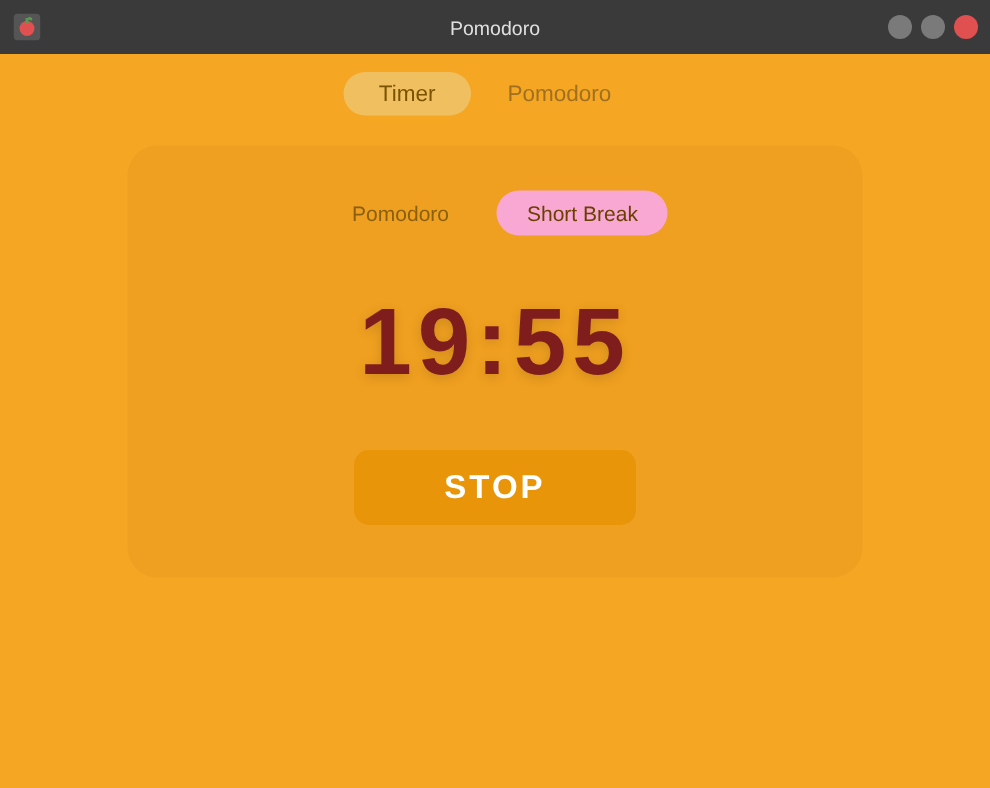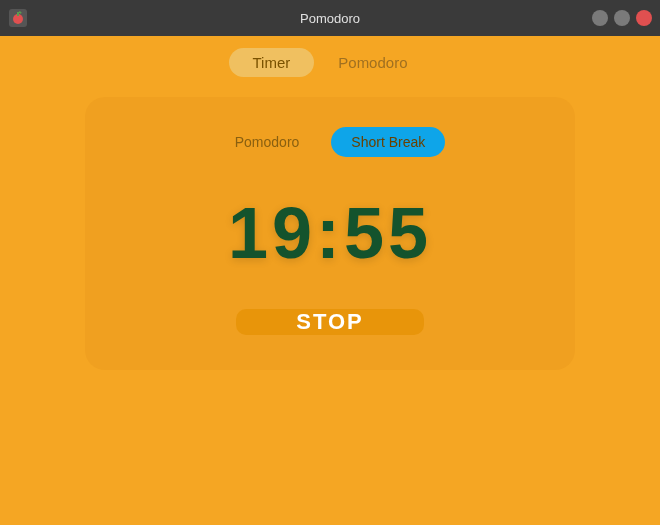--- a/index.html
+++ b/index.html
@@ -145,47 +145,47 @@
     .mode-btn {
       padding: 7px 20px;
       border-radius: 20px;
       border: none;
       cursor: pointer;
       font-size: 14px;
       font-weight: 500;
     }
 
     .mode-btn-active {
-      background: #0ea5e9;
+      background: #f9a8d4;
       color: #6a4000;
     }
 
     .mode-btn-inactive {
       background: transparent;
       color: #8a6010;
     }
 
     
     .timer-display {
-      font-size: 72px;
+      font-size: 63px;
       font-weight: bold;
-      color: #14532d;
+      color: #7f1d1d;
       letter-spacing: 4px;
       margin-bottom: 40px;
       text-shadow: 0 2px 8px rgba(0,0,0,0.15);
       line-height: 1;
     }
 
     
     .stop-btn {
       background: #e8950a;
       color: #ffffff;
       border: none;
       border-radius: 10px;
-      padding: 0 60px;
+      padding: 12px 60px;
       font-size: 22px;
       font-weight: bold;
       letter-spacing: 2px;
       cursor: pointer;
       text-transform: uppercase;
     }
   </style>
 </head>
 <body>
 

